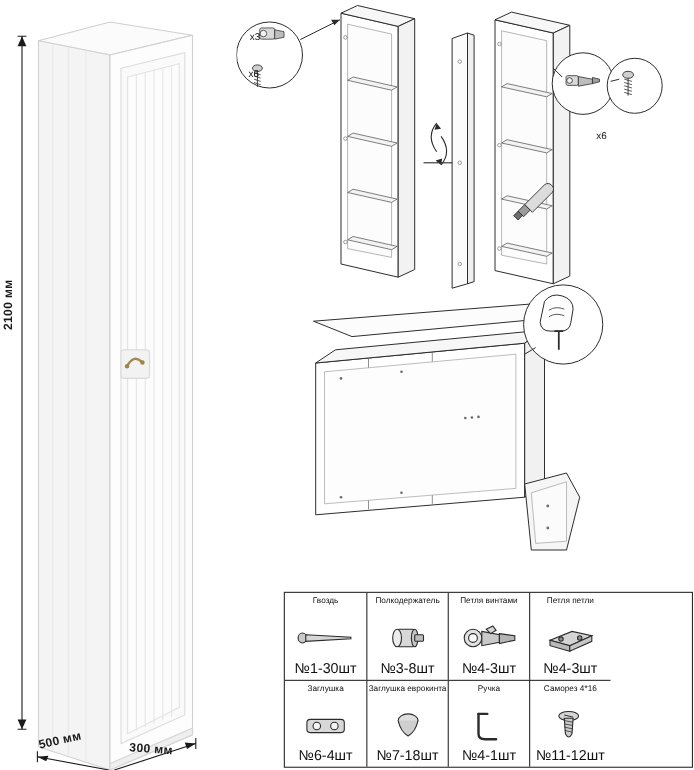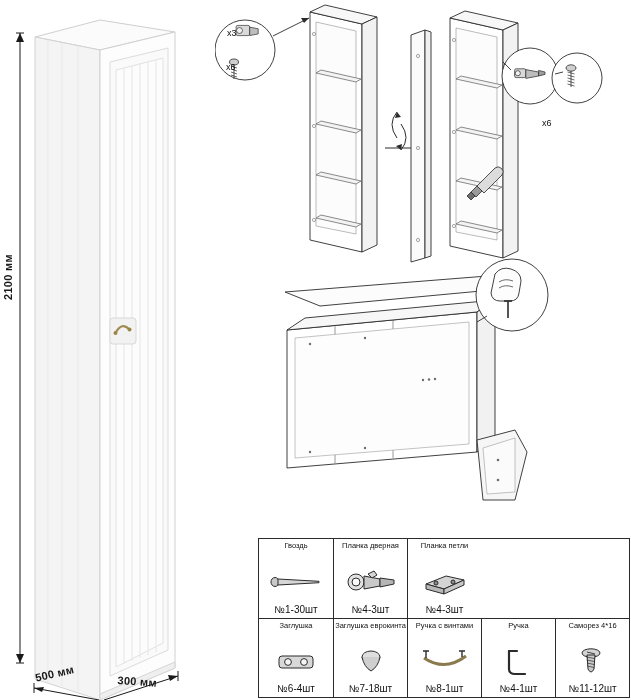--- a/index.html
+++ b/index.html
@@ -95,21 +95,21 @@
     min-height: 18px;
   }
   .part-icon {
     flex: 1;
     display: flex;
     align-items: center;
     justify-content: center;
     width: 100%;
   }
   .part-code {
-    font-size: 10px;
+    font-size: 13px;
     color: #111;
     padding-bottom: 1px;
   }
   
   .callout-text {
     position: absolute;
     font-size: 9px;
     color: #111;
     font-weight: normal;
   }
@@ -357,39 +357,53 @@
             <g stroke="#2b2b2b" stroke-width="1" fill="#c9c9c9">
               <ellipse cx="8" cy="13" rx="4" ry="4.5"></ellipse>
               <polygon points="11,10 52,12.3 52,13.7 11,16" fill="#d6d6d6"></polygon>
             </g>
           </svg>
         </div>
         <div class="part-code">№1-30шт</div>
       </div>
 
 
-
-      <div class="parts-cell">
-        <div class="part-title">Планка дверная</div>
+      <div class="parts-cell">
+        <div class="part-title">Полкодержатель</div>
+        <div class="part-icon">
+          <svg width="40" height="28" viewBox="0 0 40 28">
+            <g stroke="#2b2b2b" stroke-width="1">
+              <rect x="10" y="6" width="16" height="16" rx="2" fill="#d8d8d8"></rect>
+              <ellipse cx="10" cy="14" rx="4" ry="8" fill="#ececec"></ellipse>
+              <ellipse cx="26" cy="14" rx="3" ry="8" fill="#c6c6c6"></ellipse>
+              <rect x="26" y="11" width="8" height="6" rx="1" fill="#bdbdbd"></rect>
+            </g>
+          </svg>
+        </div>
+        <div class="part-code">№3-8шт</div>
+      </div>
+
+      <div class="parts-cell">
+        <div class="part-title">Петля винтами</div>
         <div class="part-icon">
           <svg width="54" height="28" viewBox="0 0 54 28">
             <g stroke="#2b2b2b" stroke-width="1">
               <circle cx="12" cy="14" r="8" fill="#e2e2e2"></circle>
               <circle cx="12" cy="14" r="4" fill="#fafafa"></circle>
               <path d="M20 8 l16 3 l0 7 l-16 3 z" fill="#c9c9c9"></path>
               <path d="M36 10 l14 2 l0 4 l-14 3 z" fill="#b5b5b5"></path>
               <path d="M24 6 l6 -3 l3 4 l-5 3 z" fill="#d5d5d5"></path>
             </g>
           </svg>
         </div>
         <div class="part-code">№4-3шт</div>
       </div>
 
       <div class="parts-cell">
-        <div class="part-title">Планка петли</div>
+        <div class="part-title">Петля петли</div>
         <div class="part-icon">
           <svg width="50" height="28" viewBox="0 0 50 28">
             <g stroke="#2b2b2b" stroke-width="1">
               <polygon points="6,16 26,8 44,12 24,21" fill="#d4d4d4"></polygon>
               <polygon points="6,16 6,21 24,26 24,21" fill="#b9b9b9"></polygon>
               <polygon points="24,21 44,12 44,17 24,26" fill="#c7c7c7"></polygon>
               <circle cx="16" cy="15" r="2" fill="#8f8f8f"></circle>
               <circle cx="33" cy="14" r="2" fill="#8f8f8f"></circle>
             </g>
           </svg>
@@ -420,34 +434,20 @@
           <svg width="34" height="28" viewBox="0 0 34 28">
             <g stroke="#2b2b2b" stroke-width="1">
               <ellipse cx="17" cy="9" rx="9" ry="6" fill="#dedede"></ellipse>
               <path d="M8 9 q2 10 9 14 q7 -4 9 -14" fill="#cfcfcf"></path>
             </g>
           </svg>
         </div>
         <div class="part-code">№7-18шт</div>
       </div>
 
-      <div class="parts-cell">
-        <div class="part-title">Ручка с винтами</div>
-        <div class="part-icon">
-          <svg width="58" height="28" viewBox="0 0 58 28">
-            <g stroke="#2b2b2b" stroke-width="1" fill="none">
-              <path d="M8 10 q21 14 42 -2" stroke="#8a7b4e" stroke-width="3"></path>
-              <line x1="10" y1="3" x2="10" y2="10" stroke="#2b2b2b" stroke-width="1.4"></line>
-              <line x1="46" y1="3" x2="46" y2="9" stroke="#2b2b2b" stroke-width="1.4"></line>
-              <path d="M7 3 l6 0 M43 3 l6 0" stroke="#2b2b2b" stroke-width="1.4"></path>
-            </g>
-          </svg>
-        </div>
-        <div class="part-code">№8-1шт</div>
-      </div>
 
       <div class="parts-cell">
         <div class="part-title">Ручка</div>
         <div class="part-icon">
           <svg width="40" height="30" viewBox="0 0 40 30">
             <g stroke="#2b2b2b" stroke-width="2.2" fill="none" stroke-linecap="round" stroke-linejoin="round">
               <path d="M10 4 l0 18 q0 5 6 5 l10 0"></path>
               <path d="M10 4 l8 0"></path>
             </g>
           </svg>

